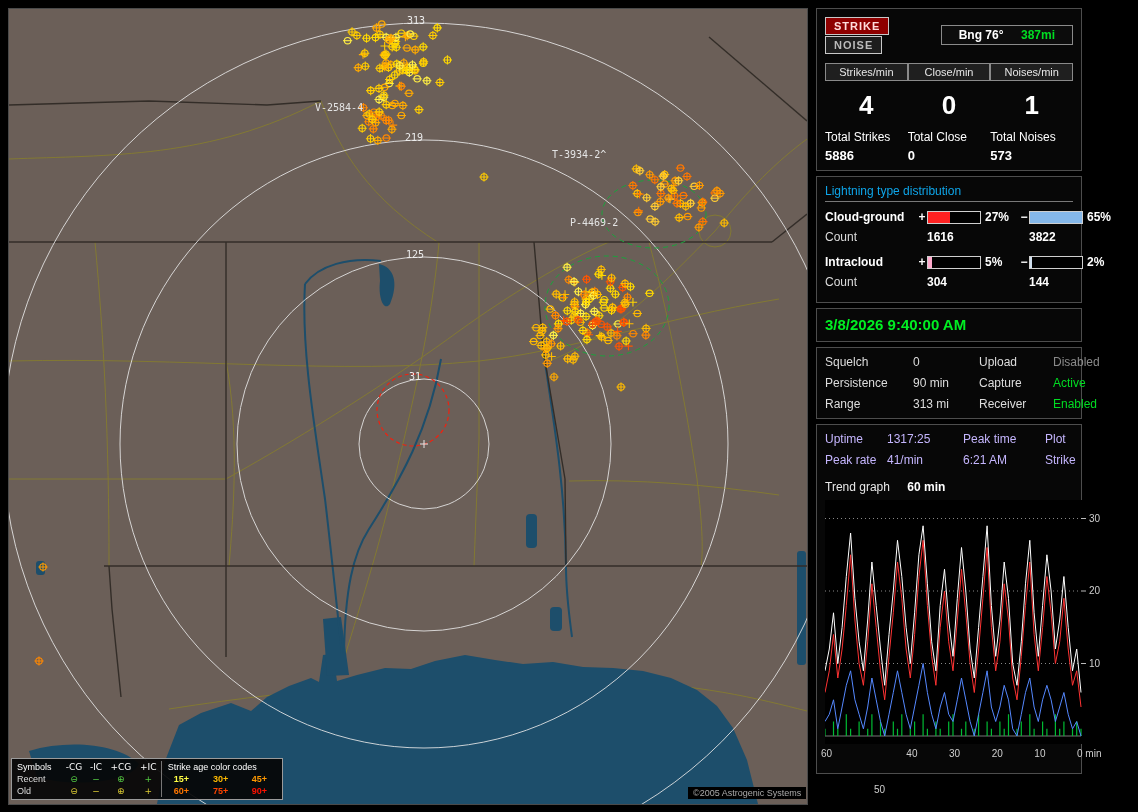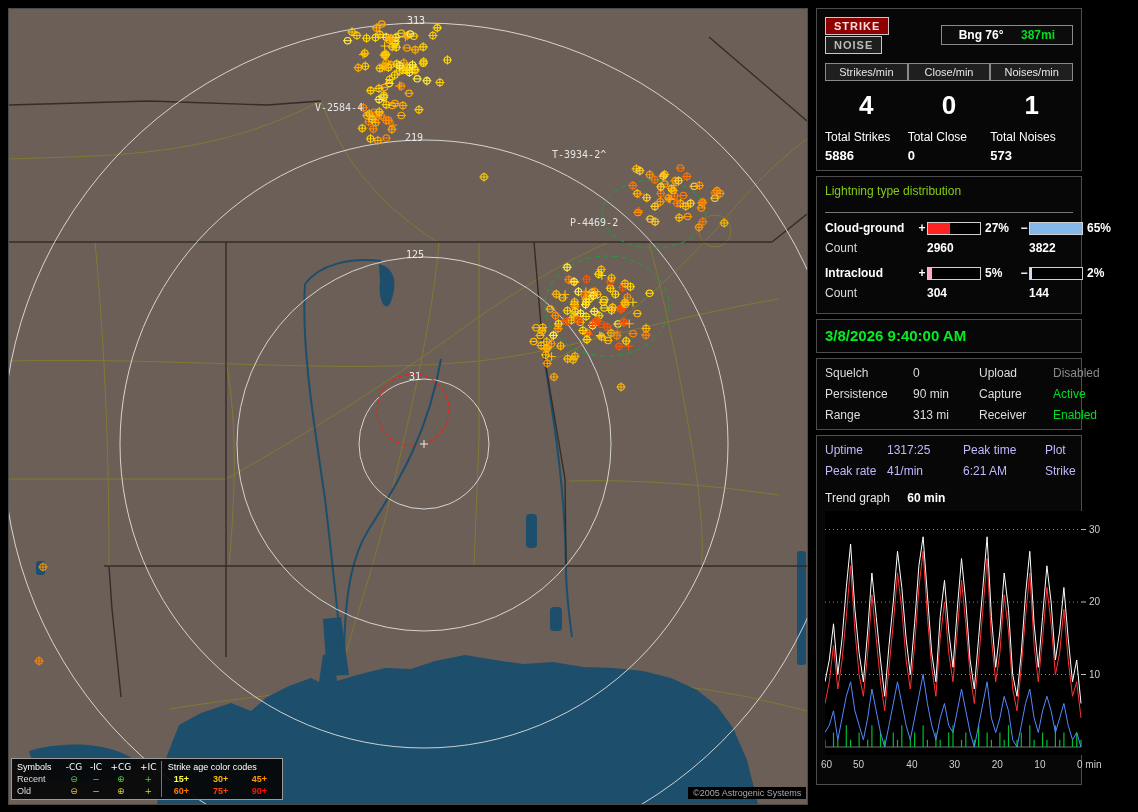--- a/index.html
+++ b/index.html
@@ -36,21 +36,21 @@
   .bng{border:1px solid #8a8a8a;background:#0c0c0c;display:flex;justify-content:space-between;
        width:146px;padding:2px 17px;font-size:12px;font-weight:bold;color:#fff;box-sizing:border-box;}
   .green{color:#00dd22;}
   .dim{color:#8a8a8a;}
   .rates,.bignums,.totals{display:flex;justify-content:space-between;margin-top:9px;}
   .rate-btn{border:1px solid #8a8a8a;background:#1f1f1f;color:#e6e6e6;font-size:11px;
             width:94px;text-align:center;padding:2px 0;box-sizing:border-box;}
   .bignum{width:94px;text-align:center;font-size:26px;font-weight:bold;color:#fff;}
   .tot{width:94px;text-align:left;font-size:12px;color:#fff;}
   .tot .tv{font-weight:bold;margin-top:4px;font-size:13px;}
-  .dist-title{color:#84cc16;font-size:12px;border-bottom:1px solid #787878;padding-bottom:14px;margin-bottom:8px;}
+  .dist-title{color:#0ea5e9;font-size:12px;border-bottom:1px solid #787878;padding-bottom:3px;margin-bottom:8px;}
   .dist-row,.count-row{display:grid;grid-template-columns:92px 10px 54px 38px 10px 54px 34px;
             align-items:center;font-size:12px;margin-bottom:6px;}
   .dist-label{font-weight:bold;color:#fff;}
   .sign{color:#fff;font-weight:bold;text-align:center;}
   .bar-box{width:52px;height:11px;border:1px solid #cfcfcf;background:#000;}
   .bar-fill{height:100%;width:0;}
   .pct{font-weight:bold;color:#fff;padding-left:4px;}
   .count-row .cnt{font-weight:bold;color:#fff;}
   .datetime{color:#00ee22;font-weight:bold;font-size:15px;}
   .status-grid{display:grid;grid-template-columns:88px 66px 74px 70px;row-gap:7px;font-size:12px;}
@@ -1233,21 +1233,21 @@
         <span class="pct">27%</span>
         <span class="sign">−</span>
         <span class="bar-box">
             <span class="bar-fill" id="fill-0-m" style="width: 100%; background: rgb(133, 184, 234); display: block;"></span>
           </span>
         <span class="pct">65%</span>
       </div>
       <div class="count-row">
         <span>Count</span>
         <span></span>
-        <span class="cnt">2960</span>
+        <span class="cnt">1616</span>
         <span></span>
           <span></span>
         <span class="cnt">3822</span>
         <span></span>
       </div>
 
       <div class="dist-row" style="margin-top:11px;">
         <span class="dist-label">Intracloud</span>
         <span class="sign">+</span>
         <span class="bar-box">
@@ -1364,21 +1364,21 @@
             <line x1="238.9" y1="236" x2="238.9" y2="221.5" stroke="#00bb33" stroke-width="1.2"></line>
             <line x1="247.5" y1="236" x2="247.5" y2="228.75" stroke="#00bb33" stroke-width="1.2"></line>
             <line x1="251.7" y1="236" x2="251.7" y2="221.5" stroke="#00bb33" stroke-width="1.2"></line>
             <line x1="256.0" y1="236" x2="256.0" y2="228.75" stroke="#00bb33" stroke-width="1.2"></line>
             <polyline points="0.0,221.5 4.3,214.3 8.5,199.8 12.8,228.8 17.1,207.0 21.3,185.3 25.6,170.8 29.9,199.8 34.1,214.3 38.4,228.8 42.7,207.0 46.9,178.0 51.2,199.8 55.5,221.5 59.7,236.0 64.0,214.3 68.3,192.5 72.5,170.8 76.8,192.5 81.1,214.3 85.3,228.8 89.6,207.0 93.9,185.3 98.1,163.5 102.4,192.5 106.7,214.3 110.9,228.8 115.2,207.0 119.5,192.5 123.7,214.3 128.0,221.5 132.3,199.8 136.5,178.0 140.8,199.8 145.1,221.5 149.3,236.0 153.6,214.3 157.9,192.5 162.1,170.8 166.4,207.0 170.7,221.5 174.9,207.0 179.2,185.3 183.5,199.8 187.7,228.8 192.0,236.0 196.3,214.3 200.5,192.5 204.8,178.0 209.1,207.0 213.3,221.5 217.6,199.8 221.9,185.3 226.1,199.8 230.4,221.5 234.7,207.0 238.9,192.5 243.2,214.3 247.5,228.8 251.7,221.5 256.0,236.0" fill="none" stroke="#5588ff" stroke-width="1"></polyline>
             <polyline points="0.0,192.5 4.3,170.8 8.5,134.5 12.8,178.0 17.1,149.0 21.3,105.5 25.6,54.8 29.9,120.0 34.1,163.5 38.4,185.3 42.7,141.8 46.9,83.8 51.2,127.3 55.5,170.8 59.7,199.8 64.0,156.3 68.3,112.8 72.5,62.0 76.8,98.3 81.1,149.0 85.3,178.0 89.6,134.5 93.9,76.5 98.1,40.3 102.4,105.5 106.7,156.3 110.9,185.3 115.2,127.3 119.5,91.0 123.7,141.8 128.0,170.8 132.3,120.0 136.5,69.3 140.8,112.8 145.1,163.5 149.3,192.5 153.6,149.0 157.9,98.3 162.1,47.5 166.4,127.3 170.7,170.8 174.9,141.8 179.2,83.8 183.5,120.0 187.7,178.0 192.0,199.8 196.3,156.3 200.5,105.5 204.8,62.0 209.1,134.5 213.3,170.8 217.6,127.3 221.9,76.5 226.1,112.8 230.4,163.5 234.7,141.8 238.9,98.3 243.2,149.0 247.5,185.3 251.7,170.8 256.0,207.0" fill="none" stroke="#ff3333" stroke-width="1"></polyline>
             <polyline points="0.0,170.8 4.3,149.0 8.5,112.8 12.8,163.5 17.1,127.3 21.3,76.5 25.6,33.0 29.9,98.3 34.1,141.8 38.4,170.8 42.7,120.0 46.9,62.0 51.2,105.5 55.5,149.0 59.7,185.3 64.0,134.5 68.3,91.0 72.5,40.3 76.8,76.5 81.1,127.3 85.3,163.5 89.6,112.8 93.9,54.8 98.1,25.8 102.4,83.8 106.7,141.8 110.9,170.8 115.2,105.5 119.5,69.3 123.7,120.0 128.0,156.3 132.3,98.3 136.5,47.5 140.8,91.0 145.1,149.0 149.3,178.0 153.6,127.3 157.9,76.5 162.1,25.8 166.4,105.5 170.7,156.3 174.9,120.0 179.2,62.0 183.5,98.3 187.7,163.5 192.0,185.3 196.3,141.8 200.5,83.8 204.8,40.3 209.1,112.8 213.3,156.3 217.6,105.5 221.9,54.8 226.1,91.0 230.4,149.0 234.7,120.0 238.9,76.5 243.2,127.3 247.5,170.8 251.7,149.0 256.0,192.5" fill="none" stroke="#ffffff" stroke-width="1"></polyline>
           </svg>
         <div class="xticks" id="trend-xticks">
             <span style="left: -4px;">60</span>
-            <span style="left: 28px;">50</span>
+            <span style="left: 49px; margin-top: 36px;">50</span>
             <span style="left: 81.3333px;">40</span>
             <span style="left: 124px;">30</span>
             <span style="left: 166.667px;">20</span>
             <span style="left: 209.333px;">10</span>
             <span style="left: 252px;">0 min</span>
           </div>
       </div>
     </div>
 
   </div>

